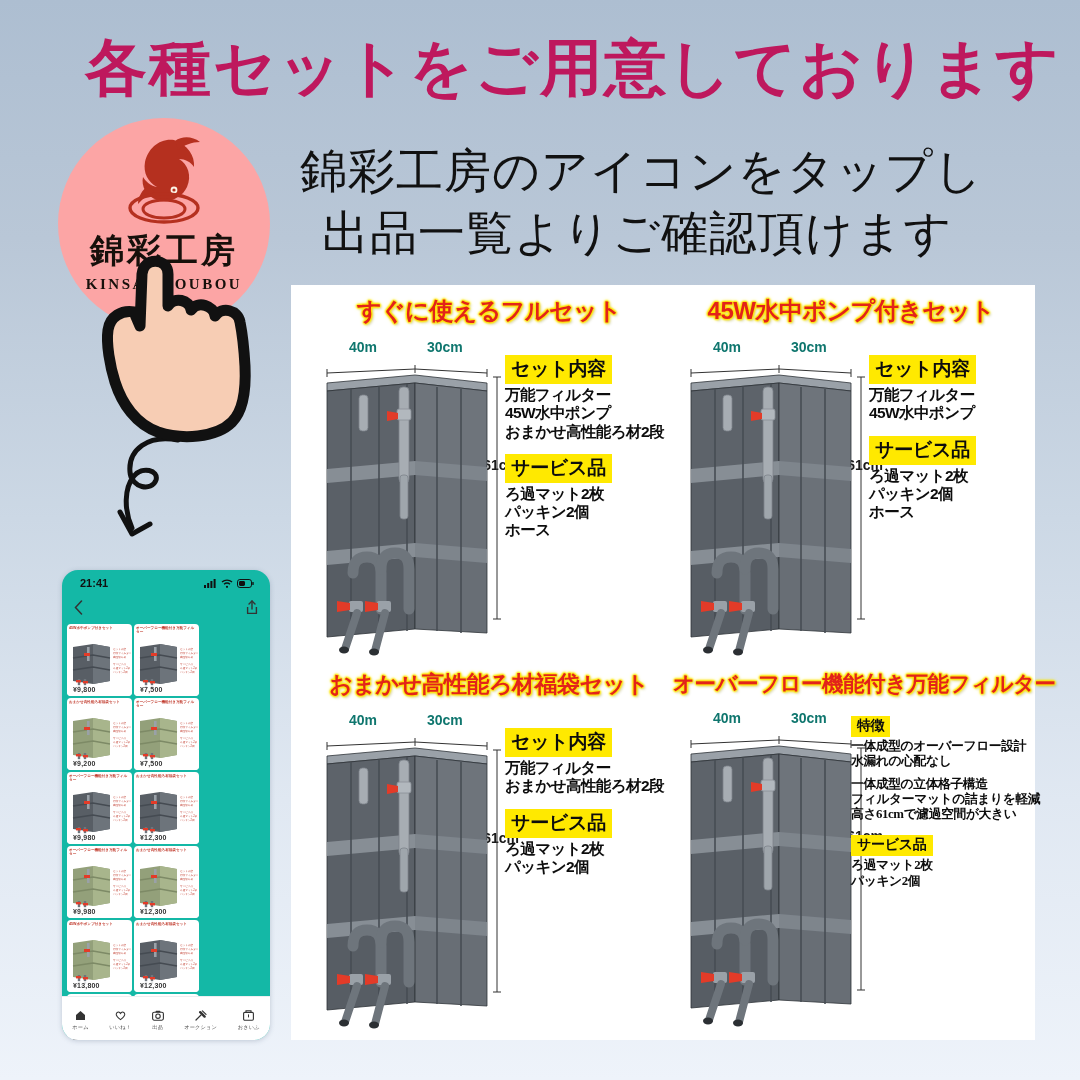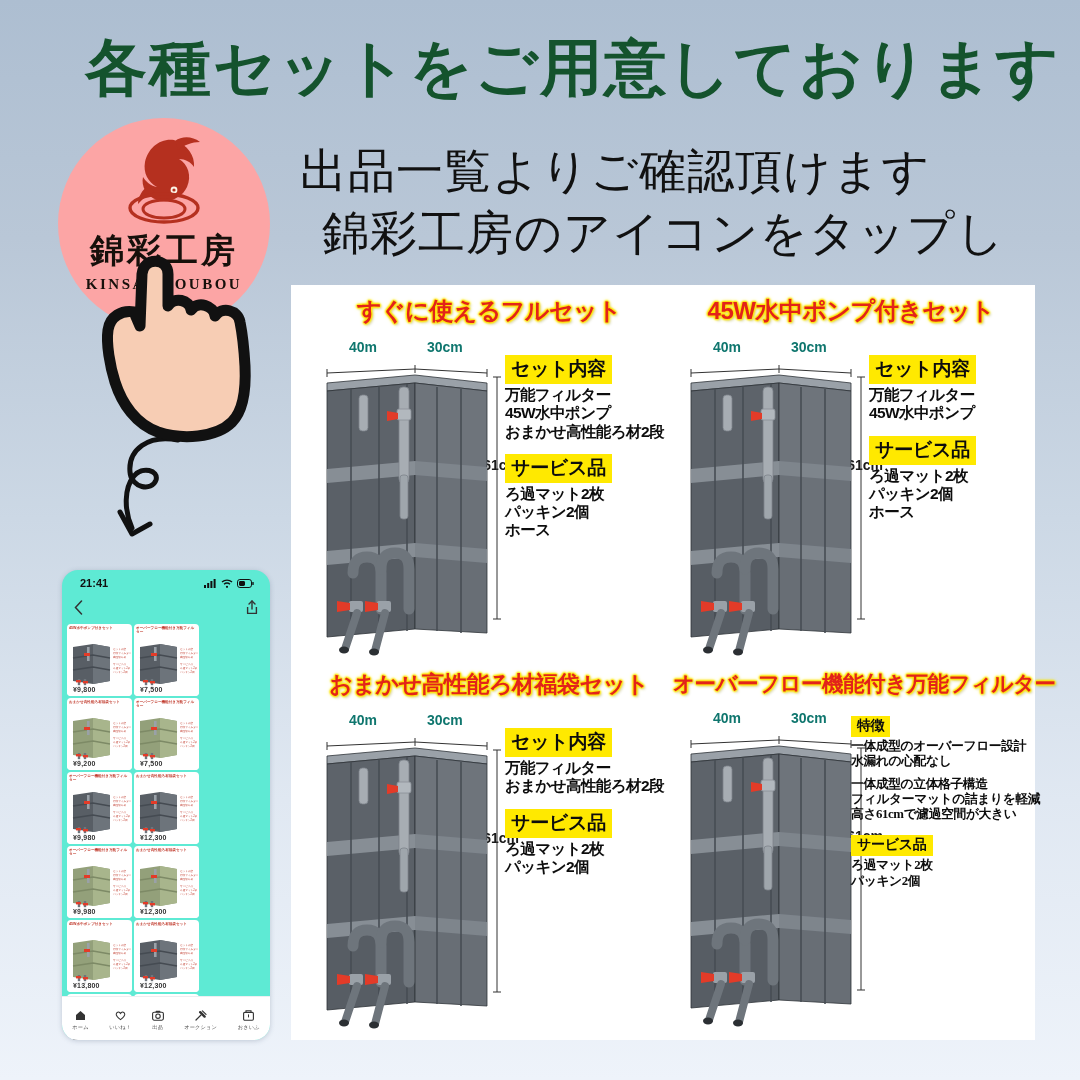--- a/index.html
+++ b/index.html
@@ -7,21 +7,21 @@
   body {
     font-family:"Liberation Sans", sans-serif;
     background:linear-gradient(180deg,#adbed1 0%, #b9c7d7 22%, #ccd8e5 48%, #e0e8f2 74%, #eef3fa 100%);
     position:relative; overflow:hidden;
   }
 
   
   .headline{
     position:absolute; left:85px; top:36px; width:960px;
     font-family:"Liberation Serif", serif;
-    font-weight:700; font-size:62px; line-height:1.05; color:#14532d;
+    font-weight:700; font-size:62px; line-height:1.05; color:#be185d;
     letter-spacing:2px; white-space:nowrap;
   }
   .subline{
     position:absolute; left:300px; top:140px; width:720px;
     font-family:"Liberation Serif", serif;
     font-size:47px; line-height:1.32; color:#111; letter-spacing:1px;
     white-space:nowrap;
   }
   .subline div:nth-child(2){ padding-left:22px; }
 
@@ -42,21 +42,21 @@
     font-size:15px; color:#17100b; letter-spacing:2.5px; margin-top:2px;
   }
 
   
   .hand{ position:absolute; left:82px; top:248px; z-index:6; }
   .curlyarrow{ position:absolute; left:100px; top:430px; z-index:5; }
 
   
   .phone{
     position:absolute; left:62px; top:570px; width:208px; height:470px;
-    background:#5eead4; border-radius:16px; overflow:hidden;
+    background:#14b8a6; border-radius:16px; overflow:hidden;
     box-shadow:0 1px 5px rgba(60,80,110,.25);
     z-index:3;
   }
   .ph-status{
     height:26px; display:flex; align-items:center; justify-content:space-between;
     padding:0 16px 0 18px;
   }
   .ph-time{ font-size:11px; font-weight:700; color:#111; }
   .ph-sys{ display:flex; align-items:center; gap:4px; }
   .ph-navbar{
@@ -142,22 +142,22 @@
   .p4 .secline{ font-size:12.8px; letter-spacing:-.4px;font-family:Liberation Serif, serif; }
   .gap{ height:13px; }
   .gap-s{ height:8px; }
 </style>
 </head>
 <body>
 
 <div class="headline">各種セットをご用意しております</div>
 
 <div class="subline">
+  <div>錦彩工房のアイコンをタップし</div>
   <div>出品一覧よりご確認頂けます</div>
-  <div>錦彩工房のアイコンをタップし</div>
 </div>
 
 <div class="logo">
   <span>
     <svg width="104" height="92" viewBox="0 0 104 92">
       <path d="M62 6 C48 4 36 14 33 28 C31 39 36 48 45 53 C39 52 34 48 31 43 C29 52 34 62 45 66 C56 70 70 64 75 53 C80 42 76 30 67 25 C73 25 79 28 82 33 C83 22 76 11 62 6 Z" fill="#b5301f"></path>
       <path d="M63 7 C70 2 80 2 88 8 C80 8 72 11 66 16 Z" fill="#b5301f"></path>
       <path d="M36 52 C30 56 26 63 26 70 C31 64 37 60 43 58 Z" fill="#b5301f"></path>
       <circle cx="62" cy="56" r="3.4" fill="#fbf3e6"></circle>
       <circle cx="62" cy="56" r="1.6" fill="#b5301f"></circle>

